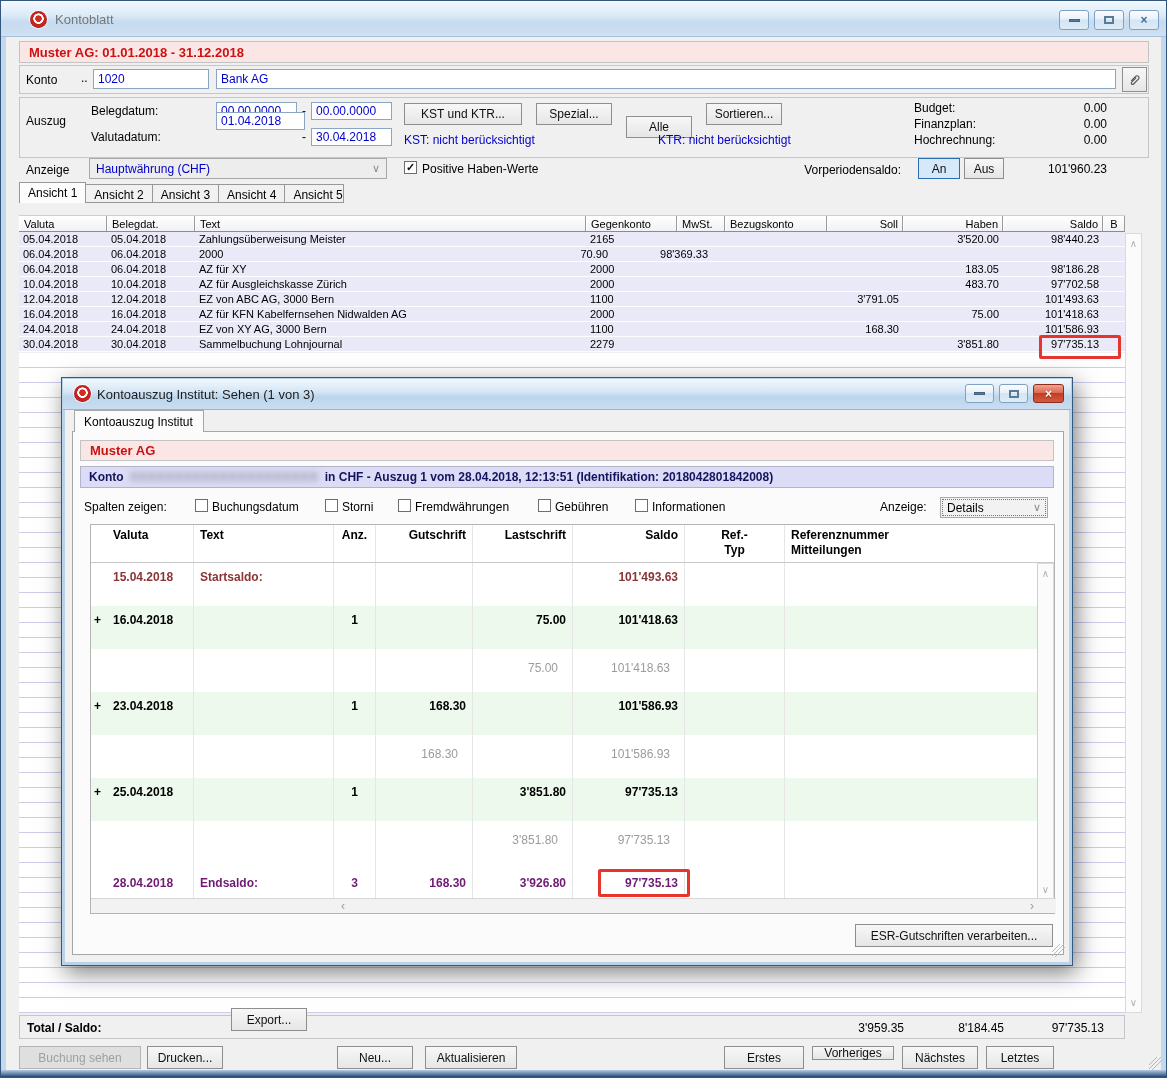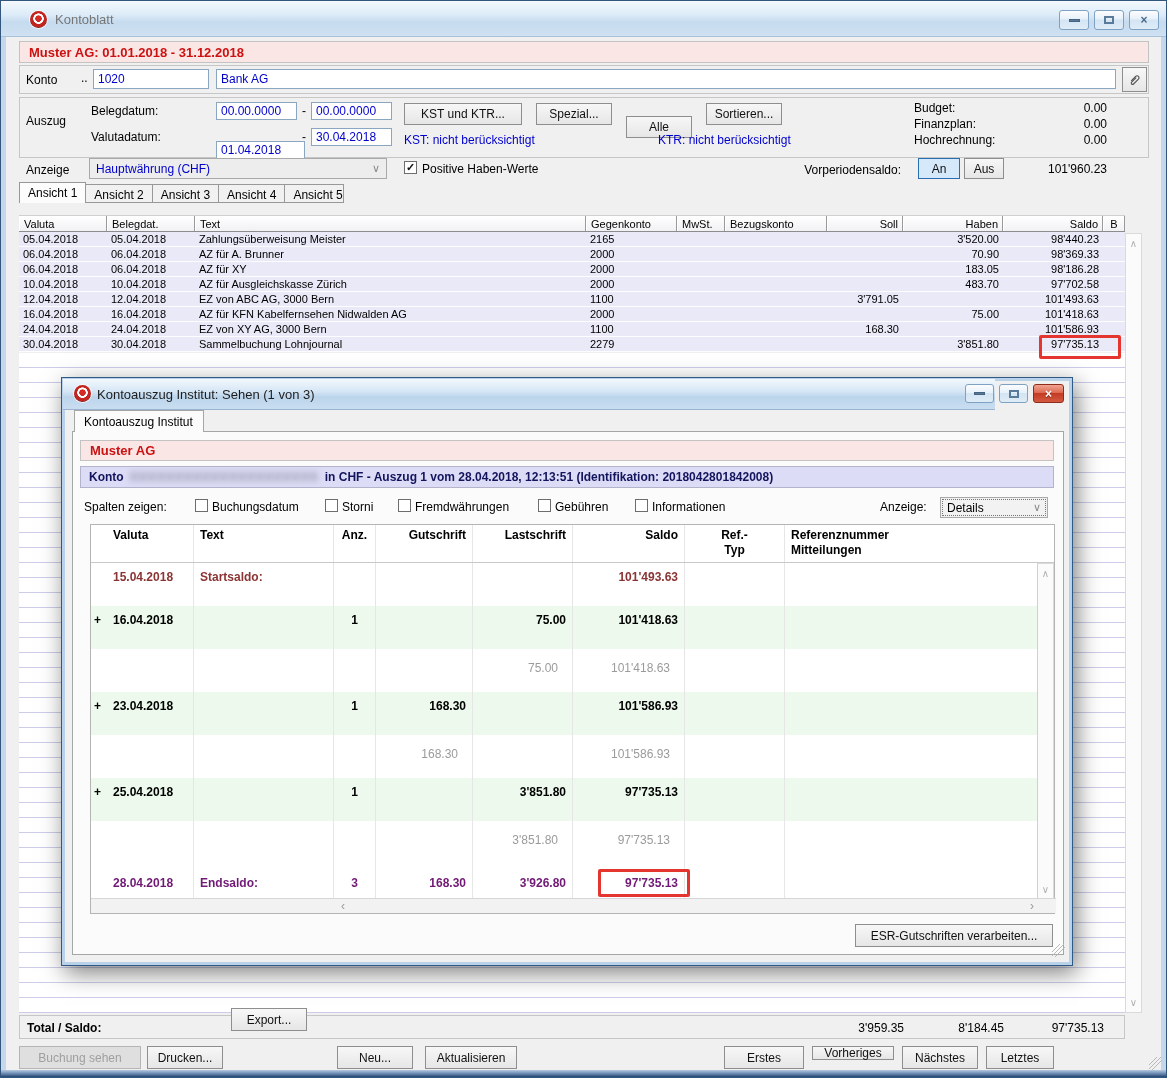--- a/index.html
+++ b/index.html
@@ -50,21 +50,21 @@
   .m6{width:102px;}.m7{width:76px;}.m8{width:100px;}.m9{width:100px;}.m10{width:22px;}
   .num{text-align:right;}
   .emptyrows{background:repeating-linear-gradient(to bottom,#ffffff 0 14px,#cdcdea 14px 15px);}
 
   .vscroll{background:#fbfbfb;border:1px solid #dadada;display:flex;flex-direction:column;justify-content:space-between;align-items:center;color:#b0b0b0;font-size:10px;}
   .hscroll{background:#f2f2f2;border-top:1px solid #d6d6d6;color:#9a9a9a;font-size:12px;}
 
   
   .dlg{left:60px;top:376px;width:1012px;height:589px;background:#f0f0f0;border:1px solid #2f5a85;
        box-shadow:0 0 0 3px #b9d2ea inset, 4px 7px 22px rgba(0,0,0,.5);}
-  .dlg-titlebar{left:1px;top:1px;width:932px;height:31px;
+  .dlg-titlebar{left:1px;top:1px;width:1008px;height:31px;
     background:linear-gradient(#f2f8fd,#d7e7f6 40%,#bcd5ec 60%,#c9ddf0);border-bottom:1px solid #9ab4cf;}
   .dlg-panel{left:10px;top:53px;width:992px;height:524px;background:#fbfbfb;border:1px solid #a6a6a6;}
   .dlg-tab{left:12px;top:32px;width:130px;height:22px;background:#fbfbfb;border:1px solid #a6a6a6;border-bottom:none;display:flex;align-items:center;padding-left:9px;z-index:3;}
   .lavbar{background:#dcdcf6;border:1px solid #b3b3cc;color:#14145e;font-weight:bold;display:flex;align-items:center;padding:0 8px;}
   .redacted{filter:blur(3px);color:#8a8a9a;letter-spacing:1px;margin:0 6px;}
 
   .dtable{border:1px solid #b4b4b4;background:#fff;}
   .dhead{display:flex;height:38px;font-weight:bold;font-size:12px;background:#fff;border-bottom:1px solid #c9c9c9;}
   .dhead .dc{padding-top:3px;}
   .drow{display:flex;font-size:12px;background:#fff;}
@@ -129,21 +129,21 @@
   <span class="abs lbl" style="left:25px;top:113px;">Auszug</span>
   <span class="abs lbl" style="left:90px;top:103px;">Belegdatum:</span>
   <div class="abs tbx" style="left:215px;top:101px;width:81px;height:18px;">
       <span>00.00.0000</span>
     </div>
   <span class="abs lbl" style="left:301px;top:103px;">-</span>
   <div class="abs tbx" style="left:310px;top:101px;width:81px;height:18px;">
       <span>00.00.0000</span>
     </div>
   <span class="abs lbl" style="left:90px;top:129px;">Valutadatum:</span>
-  <div class="abs tbx" style="left:215px;top:140px;width:89px;height:18px;">
+  <div class="abs tbx" style="left:215px;top:111px;width:89px;height:18px;">
       <span>01.04.2018</span>
     </div>
   <span class="abs lbl" style="left:301px;top:129px;">-</span>
   <div class="abs tbx" style="left:310px;top:127px;width:81px;height:18px;">
       <span>30.04.2018</span>
     </div>
 
   <div class="abs btn" style="left:403px;top:102px;width:118px;height:22px;">
       <span>KST und KTR...</span>
     </div>
@@ -215,21 +215,20 @@
         <span class="mc m5"></span>
         <span class="mc m6"></span>
         <span class="mc m7 num"></span>
         <span class="mc m8 num">3'520.00</span>
         <span class="mc m9 num">98'440.23</span>
         <span class="mc m10"></span>
     </div>
     <div class="mrow">
       <span class="mc m1">06.04.2018</span>
         <span class="mc m2">06.04.2018</span>
-        <span class="mc m3">AZ für A. Brunner</span>
         <span class="mc m4">2000</span>
         <span class="mc m5"></span>
         <span class="mc m6"></span>
         <span class="mc m7 num"></span>
         <span class="mc m8 num">70.90</span>
         <span class="mc m9 num">98'369.33</span>
         <span class="mc m10"></span>
     </div>
     <div class="mrow">
       <span class="mc m1">06.04.2018</span>

